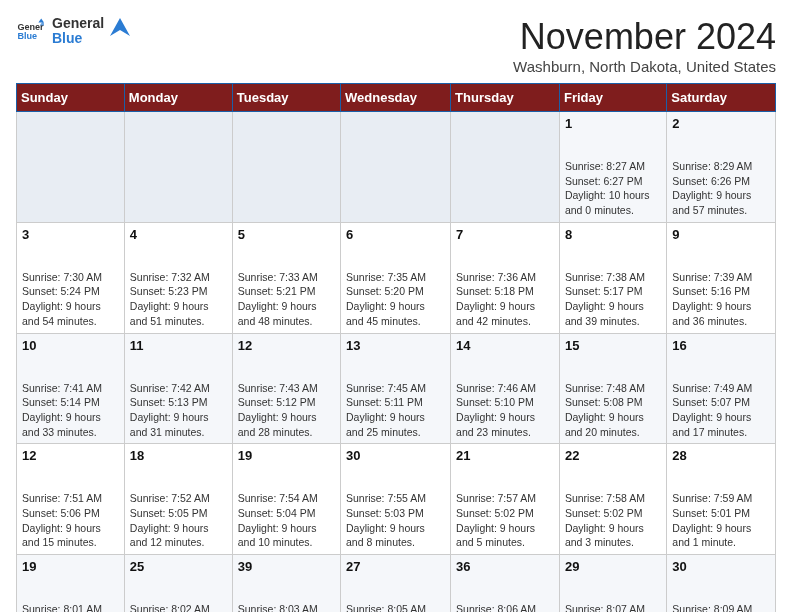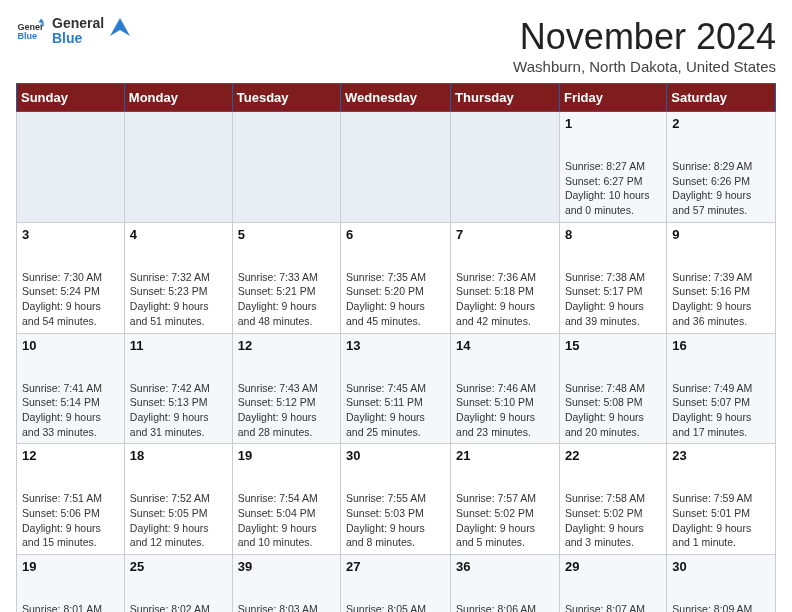--- a/index.html
+++ b/index.html
@@ -212,21 +212,21 @@
         </td>
         <td>
           <div class="day-num">21</div>
           <div class="day-info">Sunrise: 7:57 AM<br>Sunset: 5:02 PM<br>Daylight: 9 hours and 5 minutes.</div>
         </td>
         <td>
           <div class="day-num">22</div>
           <div class="day-info">Sunrise: 7:58 AM<br>Sunset: 5:02 PM<br>Daylight: 9 hours and 3 minutes.</div>
         </td>
         <td>
-          <div class="day-num">23</div>
+          <div class="day-num">28</div>
           <div class="day-info">Sunrise: 7:59 AM<br>Sunset: 5:01 PM<br>Daylight: 9 hours and 1 minute.</div>
         </td>
       </tr>
       <tr>
         <td>
           <div class="day-num">19</div>
           <div class="day-info">Sunrise: 8:01 AM<br>Sunset: 5:00 PM<br>Daylight: 8 hours and 59 minutes.</div>
         </td>
         <td>
           <div class="day-num">25</div>

